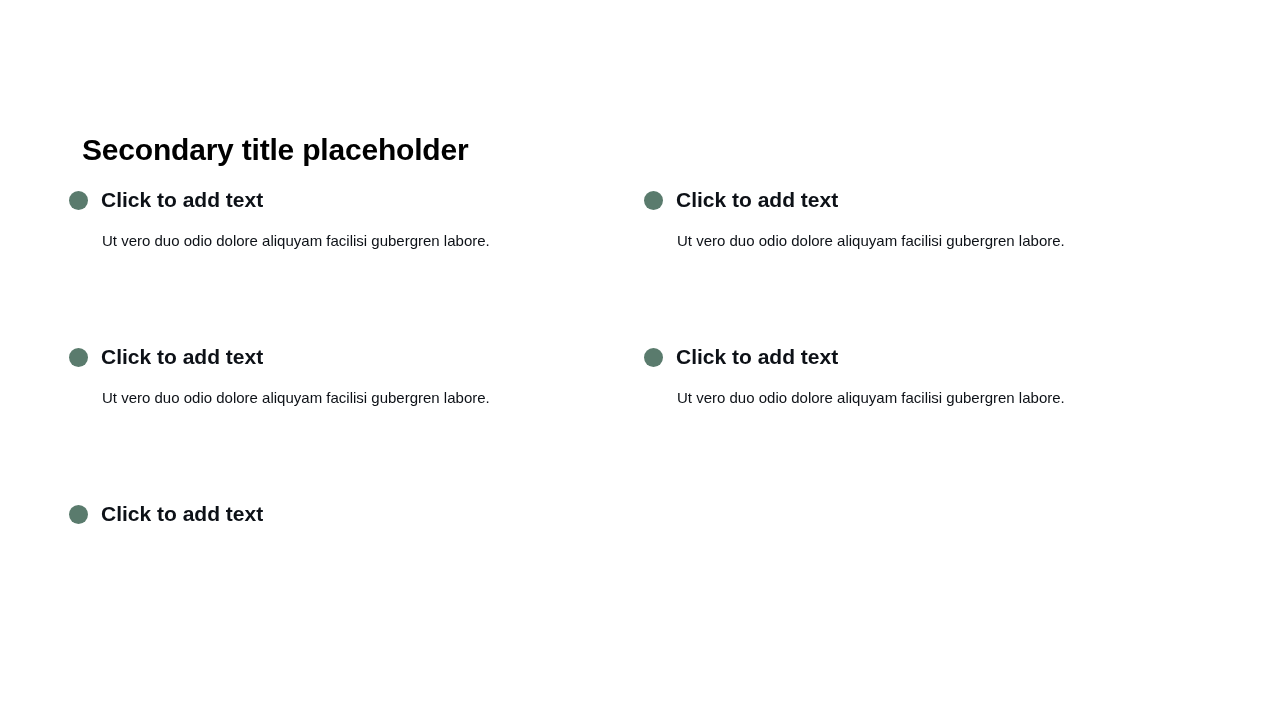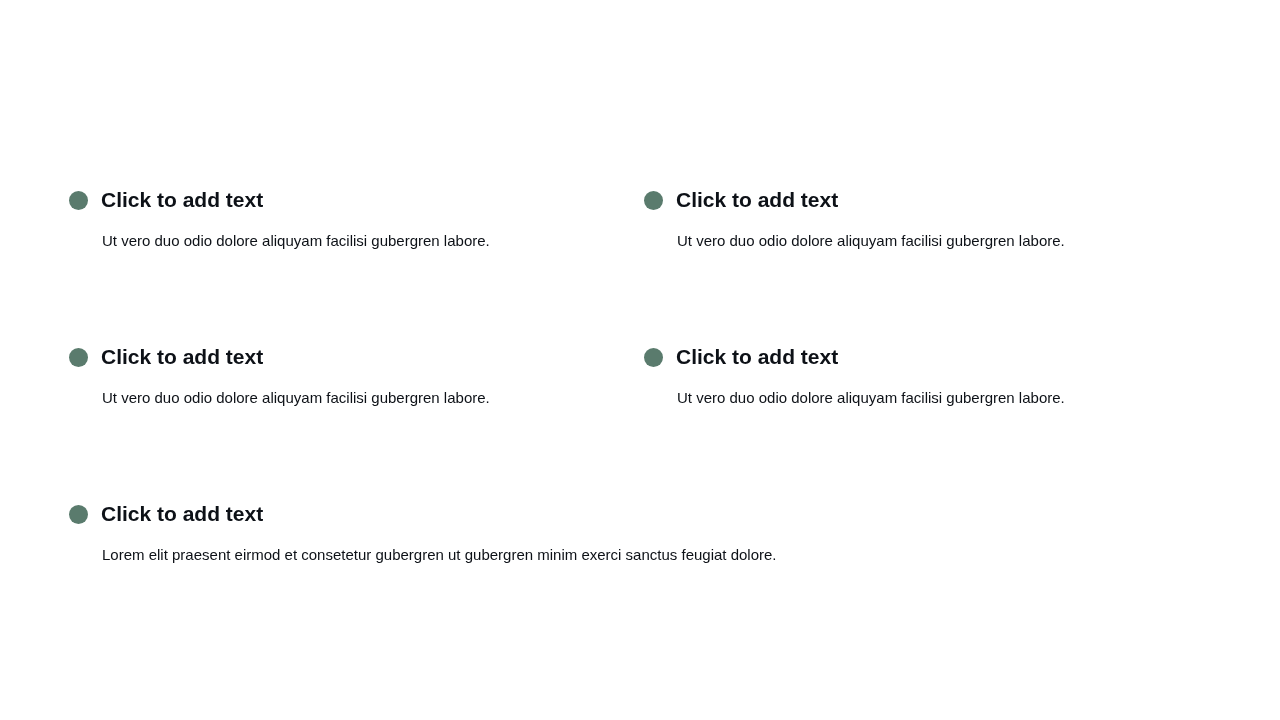--- a/index.html
+++ b/index.html
@@ -76,20 +76,21 @@
     color: #0d1117;
     line-height: 21px;
     white-space: nowrap;
   }
 </style>
 </head>
 <body>
 
 <div class="slide">
 
+  <div class="slide-title">Secondary title placeholder</div>
 
   <div class="content-grid">
 
     <div class="row">
 
       <div class="cell col-left">
         <div class="bullet-head">
           <span class="bullet-dot"></span>
           <span class="bullet-title">Click to add text</span>
         </div>
@@ -126,19 +127,18 @@
 
     </div>
 
     <div class="row">
 
       <div class="cell col-wide">
         <div class="bullet-head">
           <span class="bullet-dot"></span>
           <span class="bullet-title">Click to add text</span>
         </div>
-        <div class="bullet-body">Lorem elit praesent eirmod et consetetur gubergren ut gubergren minim exerci sanctus feugiat dolore.</div>
       </div>
 
     </div>
 
   </div>
 </div>
 
 </body></html>

